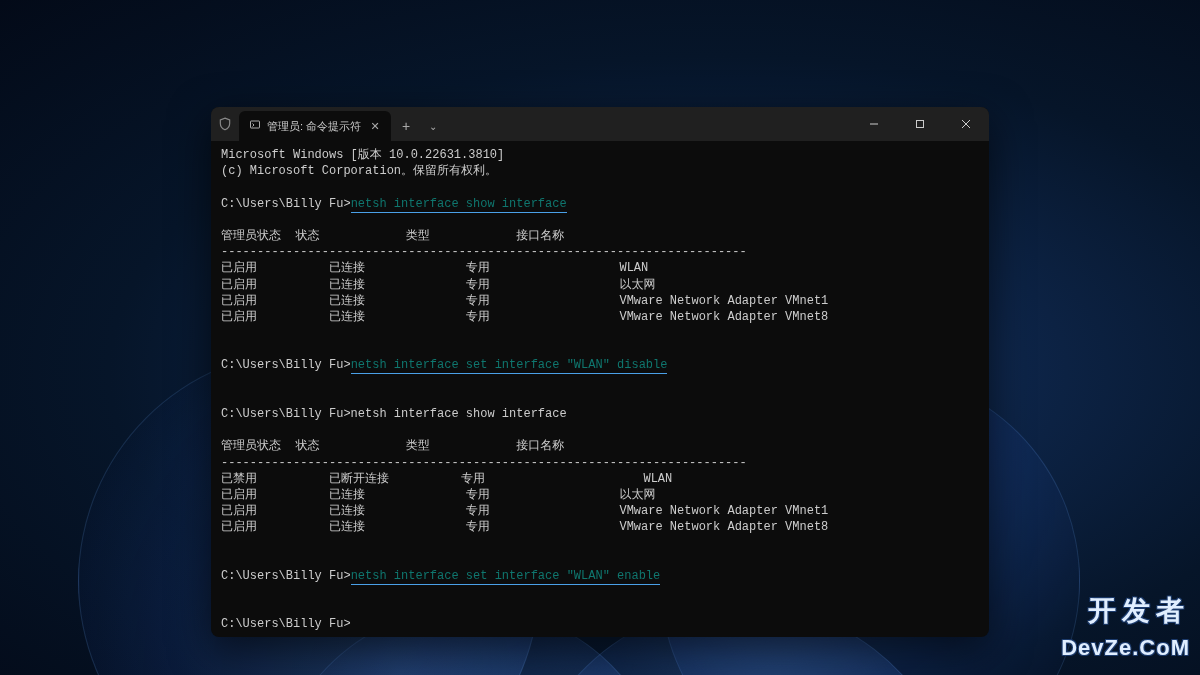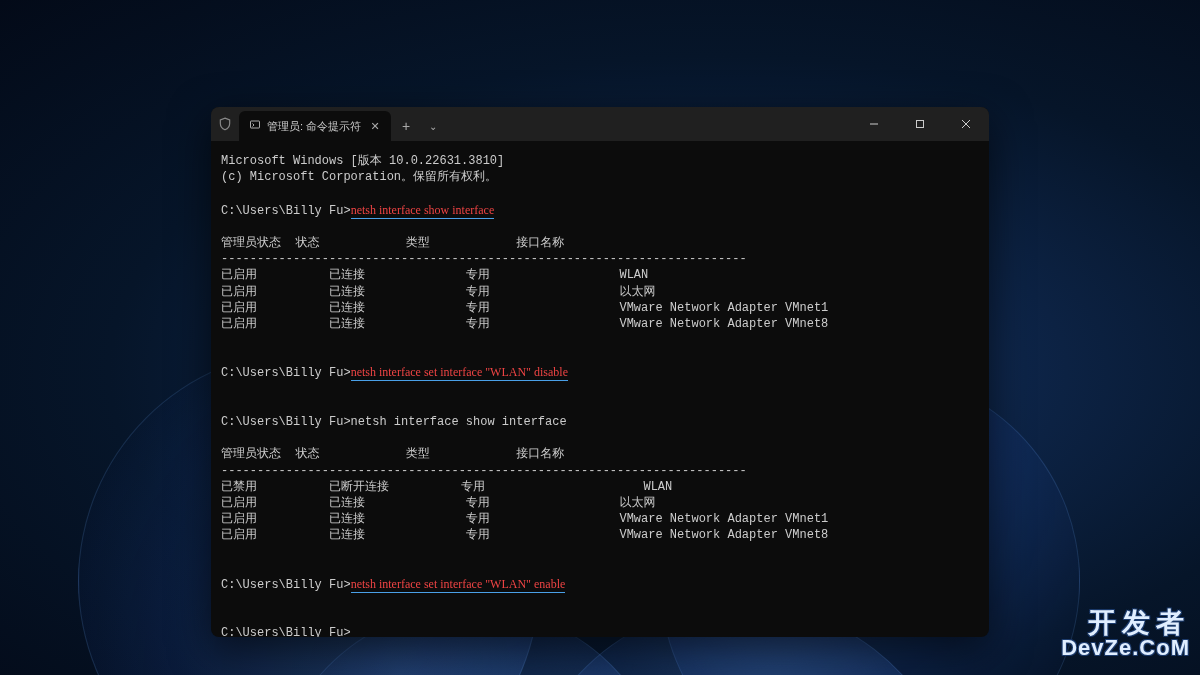--- a/index.html
+++ b/index.html
@@ -94,45 +94,45 @@
   }
   .title-spacer { flex:1; }
   .winbtn {
     width:46px;display:flex;align-items:center;justify-content:center;
     color:#ccc;cursor:pointer;
   }
   .winbtn svg{width:10px;height:10px;}
 
   .term-body {
     flex:1;
-    padding: 12px 10px;
+    padding: 6px 10px;
     color: #cccccc;
     font-family: Consolas, 'Courier New', monospace;
     font-size: 12px;
     line-height: 1.35;
     white-space: pre;
     overflow:hidden;
   }
-  .u { color:#ef4444; border-bottom: 1.5px solid #4aa0e8; padding-bottom:1px;font-family:Liberation Serif, serif; }
+  .u { color:#0f766e; border-bottom: 1.5px solid #4aa0e8; padding-bottom:1px; }
 
   .watermark {
     position:absolute;
     right: 10px;
     bottom: 16px;
     color: #e0eeff;
     font-family: 'Arial', sans-serif;
     text-align: right;
     line-height: 1;
     text-shadow:
       -1px -1px 0 #1b3a6b, 1px -1px 0 #1b3a6b,
       -1px  1px 0 #1b3a6b, 1px  1px 0 #1b3a6b;
     user-select:none;
   }
   .watermark .l1{ font-size:28px; letter-spacing:6px; font-weight:bold; }
-  .watermark .l2{ font-size:22px; letter-spacing:1px; font-weight:bold; }
+  .watermark .l2{ font-size:22px; letter-spacing:1px; font-weight:bold;margin-top:12px; }
 </style>
 </head>
 <body>
 
 <div class="bloom">
   <div class="petal"></div>
     <div class="petal"></div>
     <div class="petal"></div>
   <div class="petal"></div>
     <div class="petal"></div>

